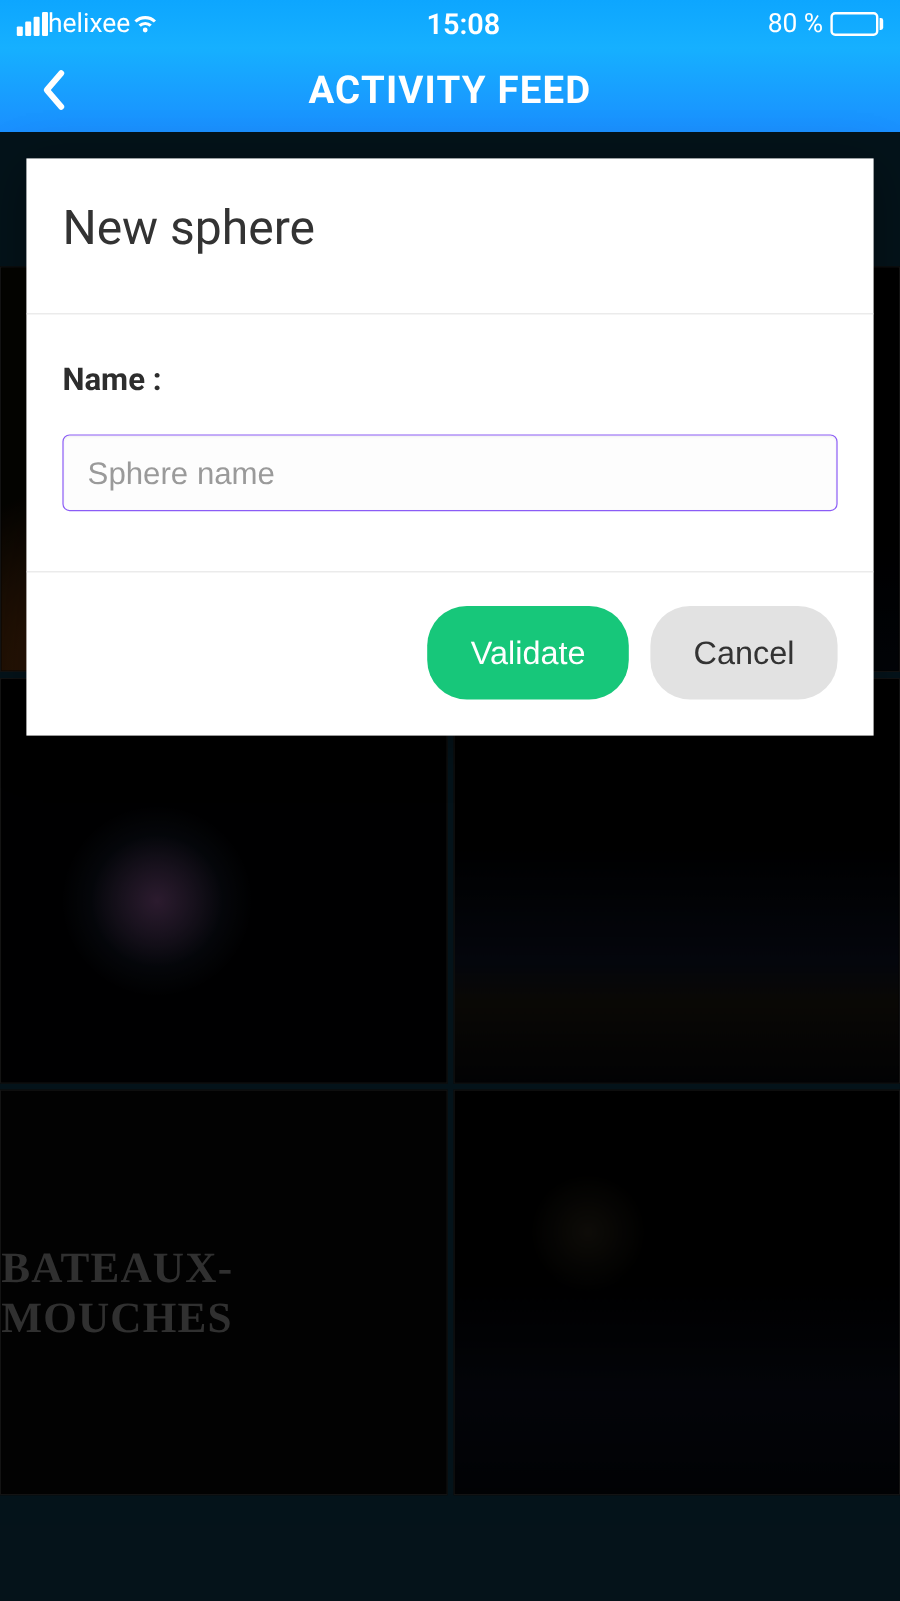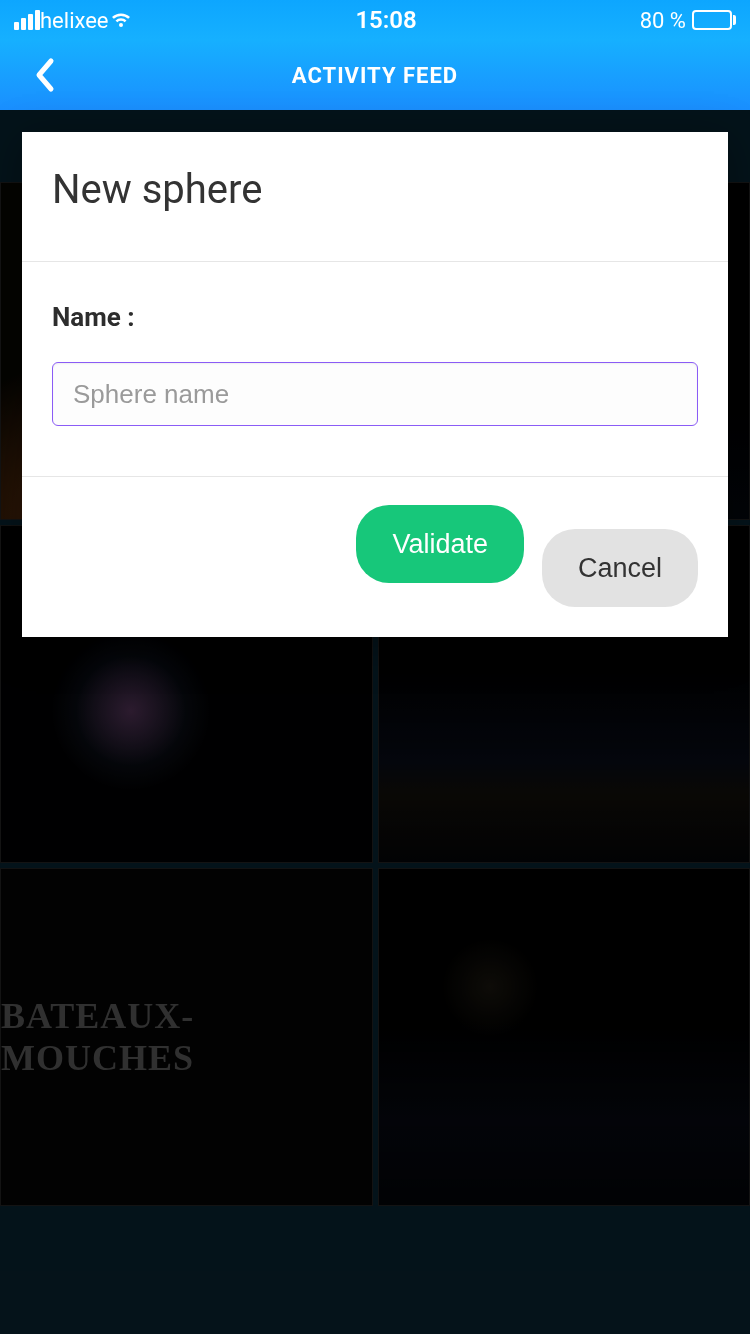--- a/index.html
+++ b/index.html
@@ -37,27 +37,27 @@
     position: relative;
     display: flex;
     align-items: center;
     justify-content: center;
   }
   .back-btn {
     position: absolute; left: 22px; top: 50%; transform: translateY(-50%);
     width: 44px; height: 44px; display:flex; align-items:center; justify-content:center;
   }
   .back-btn svg { stroke:#fff; stroke-width:5; fill:none; stroke-linecap:round; stroke-linejoin:round;}
-  .nav-title { color:#fff; font-size: 22px; font-weight: 700; letter-spacing: 1px; }
+  .nav-title { color:#fff; font-size: 32px; font-weight: 700; letter-spacing: 1px; }
 
   
   .bg-grid {
     position: absolute; top:110px; left:0; right:0; bottom:0;
     display: grid; grid-template-columns: 1fr 1fr; grid-auto-rows: 338px;
-    gap: 5px; padding-top: 72px;
+    gap: 5px; padding-top: 112px;
   }
   .tile { background:#000; border:1px solid #2a2a2a; position:relative; overflow:hidden;}
   .tile .fx { position:absolute; inset:0; }
   .t1 .fx { background: radial-gradient(circle at 50% 90%, rgba(255,190,60,.35), transparent 40%), radial-gradient(circle at 20% 100%, rgba(255,120,30,.5), transparent 35%), #0a0904; }
   .t2 .fx { background: linear-gradient(180deg,#000 60%, rgba(30,50,90,.2) 100%), #000; }
   .t3 .fx { background: radial-gradient(circle at 35% 55%, rgba(220,90,170,.35), transparent 18%), radial-gradient(circle at 35% 55%, rgba(120,170,255,.25), transparent 26%), #020204; }
   .t4 .fx { background: linear-gradient(180deg,#000 40%, rgba(40,60,120,.2) 70%, rgba(255,200,100,.08) 80%, #05060a 100%), #020305; }
   .t5 .fx { background: #050505; display:flex; align-items:center; justify-content:center; }
   .t5 .bm { color:#6a6a6a; font-size:36px; font-weight:700; letter-spacing:1px; font-family: Georgia, serif; }
   .t6 .fx { background: radial-gradient(circle at 30% 35%, rgba(255,220,150,.12), transparent 15%), linear-gradient(180deg,#000 45%, rgba(30,40,60,.2) 75%, #03050b 100%), #02030a; }
@@ -82,21 +82,21 @@
   .field-label { font-size: 26px; font-weight: 700; color: #2d2d2d; margin-bottom: 30px; display:block; }
   .text-input {
     width: 100%; height: 64px; border: 1px solid #8b5cf6; border-radius: 6px;
     font-size: 26px; padding: 0 20px; color:#333; background:#fdfdfd;
     box-shadow: inset 0 1px 2px rgba(0,0,0,0.06);
   }
   .text-input::placeholder { color: #9a9a9a; }
   .modal-footer { padding: 28px 30px 30px 30px; display:flex; justify-content:flex-end; gap:18px; }
   .btn { height: 78px; padding: 0 36px; border-radius: 33px; font-size: 27px; border:none; cursor:pointer; display:flex; align-items:center; justify-content:center; }
   .btn-primary { background:#17c77a; color:#fff; }
-  .btn-secondary { background:#e2e2e2; color:#333;margin-top:24px; }
+  .btn-secondary { background:#e2e2e2; color:#333; }
 </style>
 </head>
 <body>
 
 <div class="status-bar">
   <div class="status-left">
     <div class="signal-bars">
       <span></span>
         <span></span>
         <span></span>

